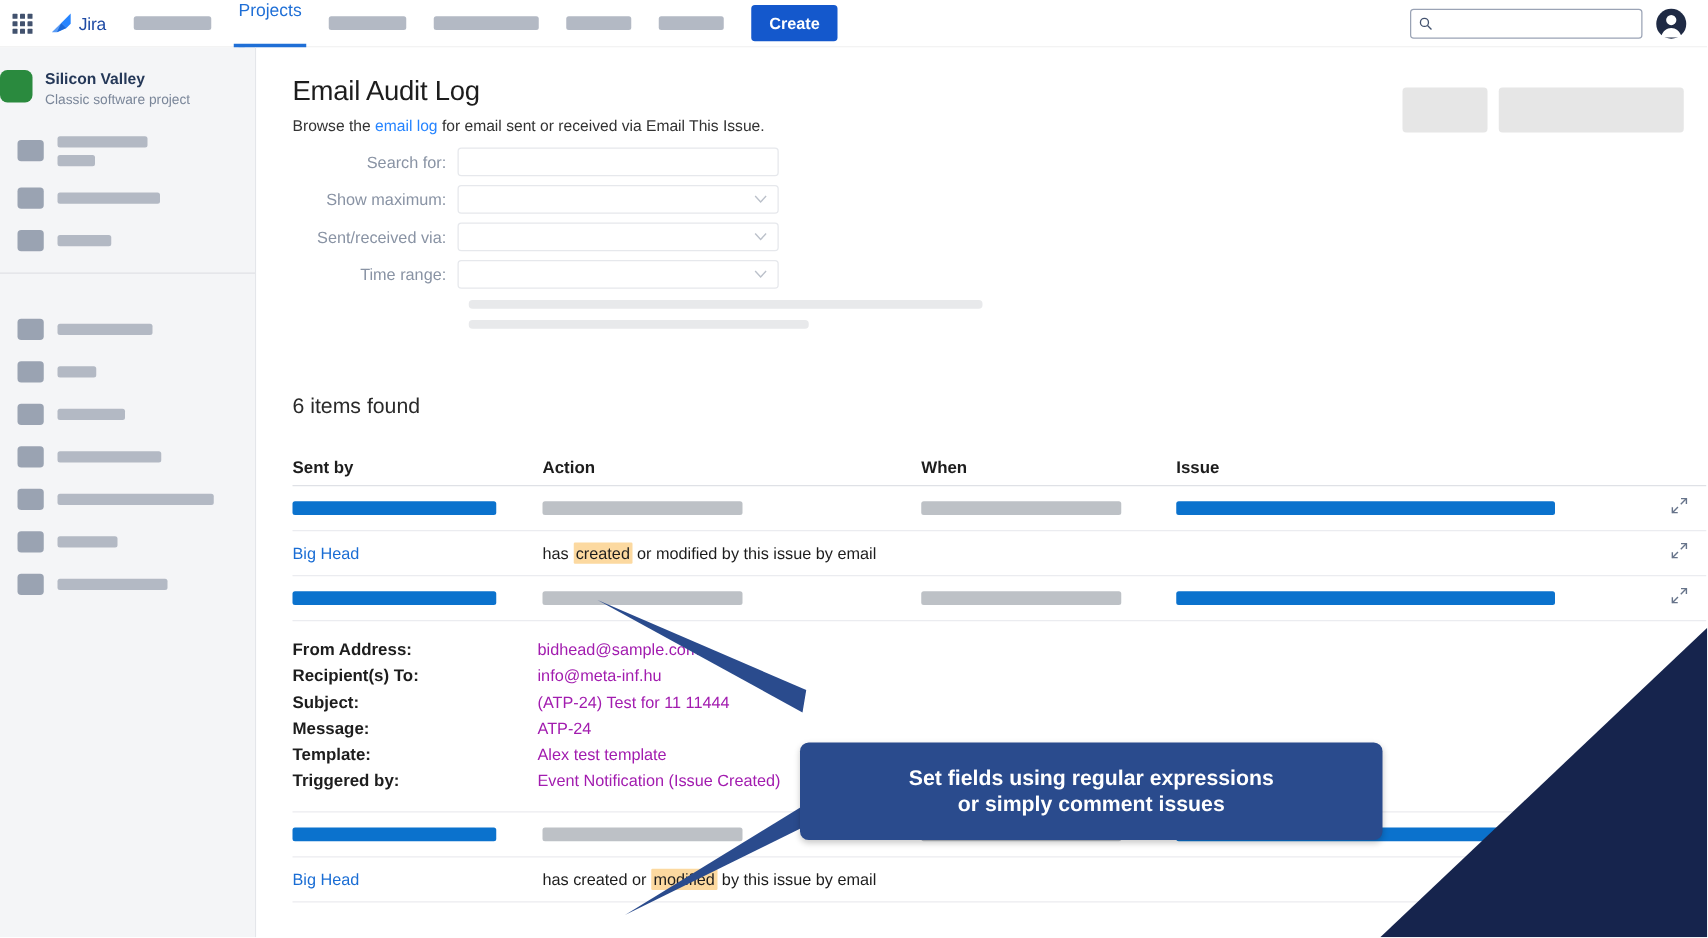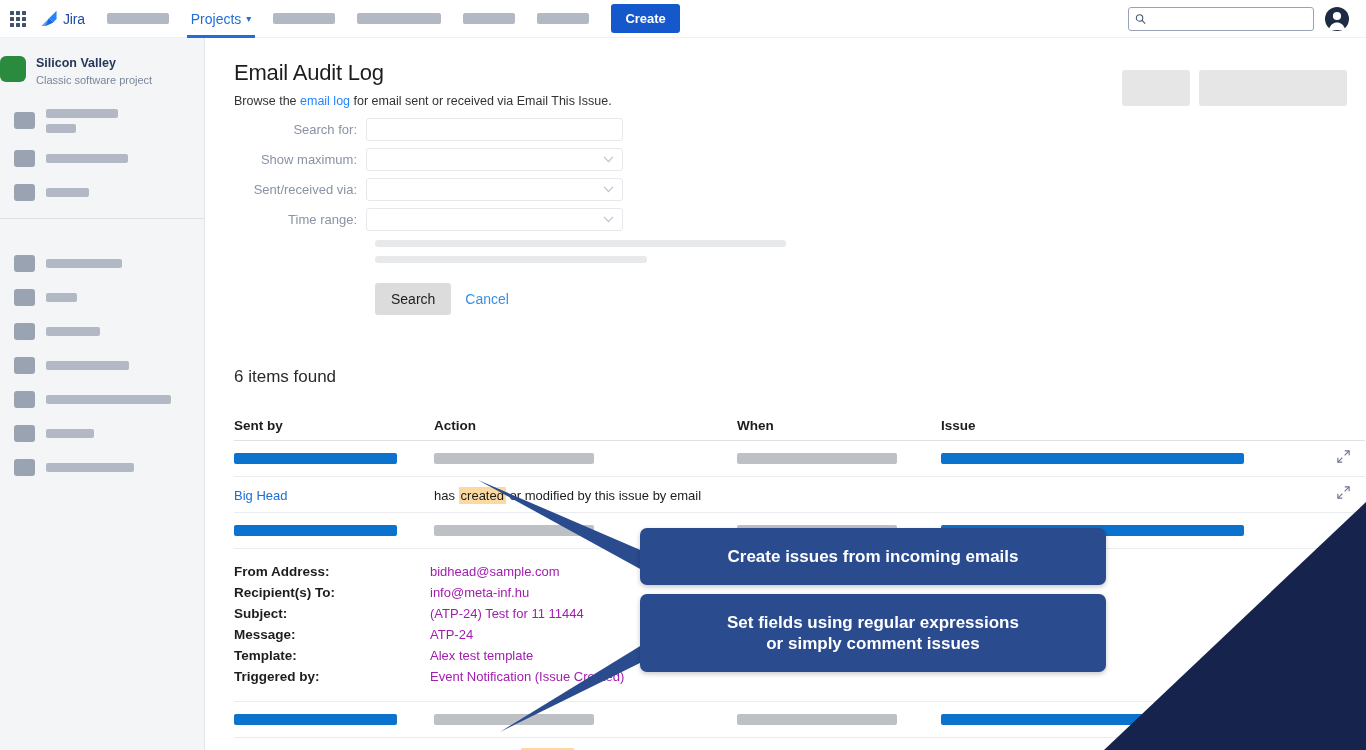--- a/index.html
+++ b/index.html
@@ -20,21 +20,21 @@
   .apps-grid { width:16px; height:16px; display:grid; grid-template-columns:repeat(3,1fr);
     grid-template-rows:repeat(3,1fr); gap:2px; margin-right:12px; cursor:pointer; }
   .apps-grid i { background:#42526e; border-radius:0.5px; display:block; }
   .jira-logo { display:flex; align-items:center; margin-right:22px; cursor:pointer; }
   .jira-mark { width:22px; height:22px; margin-right:3px; }
   .jira-word { font-size:14px; color:#1f4ba5; font-weight:400; letter-spacing:-0.2px; }
 
   .nav-skel { height:11px; background:#b3b9c4; border-radius:2px; margin-right:22px; }
   .nav-tab {
     position:relative; font-size:14px; color:#1f6fd6; margin-right:22px;
-    display:flex; align-items:center; gap:5px; height:38px; cursor:pointer;
+    display:flex; align-items:flex-start; gap:18px; height:38px; cursor:pointer;flex-direction:column;
   }
   .nav-tab .chev { font-size:10px; }
   .nav-tab.active::after {
     content:''; position:absolute; left:-4px; right:-4px; bottom:0; height:3px; background:#1f6fd6;
   }
   .create-btn {
     background:#1458cc; color:#fff; font-size:13px; font-weight:600;
     padding:7px 14px; border:none; border-radius:3px; cursor:pointer;
   }
   .nav-right { margin-left:auto; display:flex; align-items:center; gap:10px; padding-right:6px; }
@@ -311,24 +311,20 @@
             <svg class="chev-d" viewBox="0 0 12 8">
               <polyline points="1,1 6,6.4 11,1" fill="none" stroke="#6b778c" stroke-width="1.3"></polyline>
             </svg>
           </div>
         </div>
       </div>
 
     <div class="skel-wide" style="width:411px"></div>
     <div class="skel-wide" style="width:272px"></div>
 
-    <div class="btn-row">
-      <button class="search-btn">Search</button>
-      <span class="cancel-link">Cancel</span>
-    </div>
 
     <div class="items-found">6 items found</div>
 
     <div class="tbl">
       <div class="tr head">
         <div class="th c1">Sent by</div>
         <div class="th c2">Action</div>
         <div class="th c3">When</div>
         <div class="th c4">Issue</div>
         <div class="th c5"></div>
@@ -435,23 +431,20 @@
   <div class="tr-skel-box" style="left:1199px; top:70px; width:148px; height:36px;"></div>
 
   <svg class="pointer" style="left:470px; top:470px; width:200px; height:110px;" viewBox="0 0 200 110">
     <polygon points="8,10 175,82 172,100" fill="#2a4b8d"></polygon>
   </svg>
 
   <svg class="pointer" style="left:490px; top:640px; width:170px; height:100px;" viewBox="0 0 170 100">
     <polygon points="160,0 152,22 10,92" fill="#2a4b8d"></polygon>
   </svg>
 
-  <div class="callout" id="callout-1">
-    <span>Create issues from incoming emails</span>
-  </div>
 
   <div class="callout" id="callout-2">
     <div>
       <div>Set fields using regular expressions</div>
       <div>or simply comment issues</div>
     </div>
   </div>
 
   <svg class="corner-tri" viewBox="0 0 262 248" preserveAspectRatio="none">
     <polygon points="262,0 262,248 0,248" fill="#16244d"></polygon>

